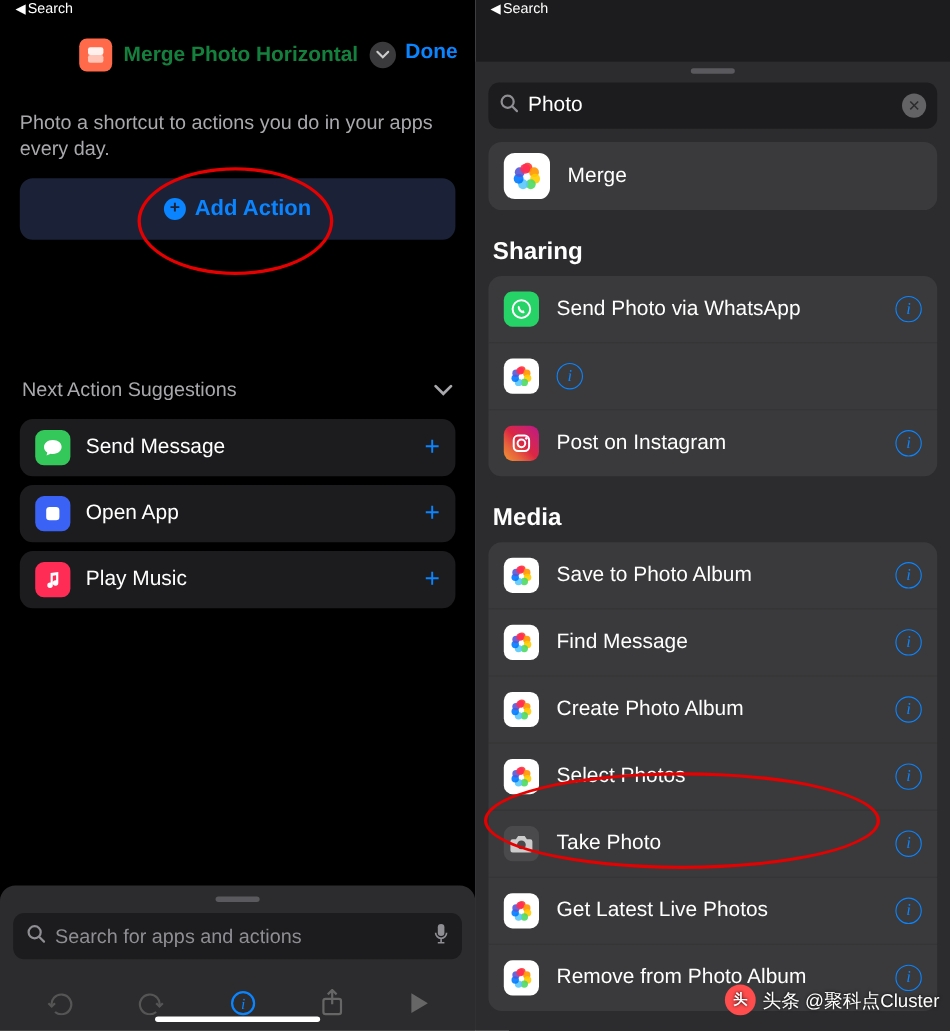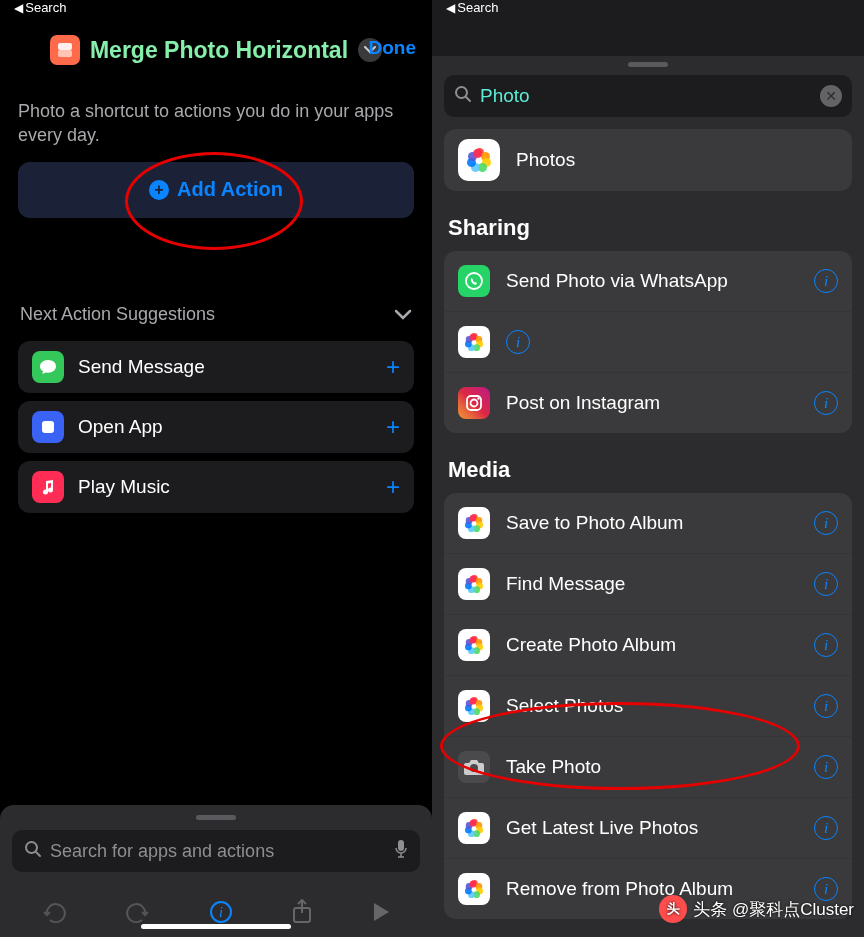--- a/index.html
+++ b/index.html
@@ -41,21 +41,21 @@
   .shortcut-header {
     display:flex; align-items:center; justify-content:center;
     gap:10px; padding: 16px 14px 10px;
     position:relative;
   }
   .shortcut-icon {
     width:30px; height:30px; border-radius:7px;
     background:#ff6b4a;
     display:flex; align-items:center; justify-content:center;
   }
-  .shortcut-title { font-size:23px; font-weight:600; color:#86efac;text-align:center; }
+  .shortcut-title { font-size:19px; font-weight:600; color:#15803d;text-align:center; }
   .chev-circle {
     width:24px; height:24px; border-radius:12px;
     background:#3a3a3c; display:flex; align-items:center; justify-content:center;
     font-size:13px; color:#ccc;
   }
   .done-btn {
     position:absolute; right:16px; top:18px;
     color:#0a84ff; font-size:19px; font-weight:600;
   }
   .hint-text {
@@ -83,21 +83,21 @@
     border:3px solid #e60000;
     border-radius:50%;
     pointer-events:none;
   }
   .ellipse-left { left:125px; top:152px; width:178px; height:98px; }
   .ellipse-right { left:440px; top:702px; width:360px; height:88px; }
 
   .suggestions-header {
     display:flex; justify-content:space-between; align-items:center;
     padding: 86px 20px 16px;
-    color:#a9a9ad; font-size:18px;
+    color:#a9a9ad; font-size:18px;margin-top:40px;
   }
   .sugg-list { padding: 0 18px; display:flex; flex-direction:column; gap:8px; }
   .sugg-row {
     height:52px; background:#1c1c1e; border-radius:12px;
     display:flex; align-items:center; padding:0 14px;
   }
   .sugg-icon { width:32px; height:32px; border-radius:8px; margin-right:14px;
     display:flex; align-items:center; justify-content:center; }
   .ic-green { background:#34c759; }
   .ic-blue { background:#3a62f5; }
@@ -140,21 +140,21 @@
     position:absolute; top:56px; left:0; right:0; bottom:0;
     background:#2c2c2e;
   }
   .grab2 { width:40px; height:5px; background:#5a5a5e; border-radius:3px; margin:6px auto 8px; }
   .search2 {
     margin:0 12px 10px;
     background:#1c1c1e; border-radius:10px; height:42px;
     display:flex; align-items:center; padding:0 10px;
   }
   .search2 .mag { color:#8e8e93; margin-right:8px; }
-  .search2 input { flex:1; background:none; border:none; outline:none; color:#5eead4; font-size:19px; }
+  .search2 input { flex:1; background:none; border:none; outline:none; color:#ffffff; font-size:19px; }
   .clear-btn { width:22px; height:22px; border-radius:11px; background:#636366;
     display:flex; align-items:center; justify-content:center; color:#2c2c2e; font-size:14px; }
 
   .app-row {
     margin:12px 12px 0;
     background:#3a3a3c; border-radius:12px;
     display:flex; align-items:center; padding:10px 14px;
   }
   .app-row .app-ic { width:42px; height:42px; border-radius:10px; background:#fff; margin-right:16px;
      display:flex; align-items:center; justify-content:center; }
@@ -330,21 +330,21 @@
           <span style="background:#ff3b30;left:8px;top:0"></span>
             <span style="background:#ff9500;left:14px;top:4px"></span>
           <span style="background:#ffcc00;left:15px;top:10px"></span>
             <span style="background:#4cd964;left:11px;top:15px"></span>
           <span style="background:#5ac8fa;left:4px;top:15px"></span>
             <span style="background:#007aff;left:0;top:10px"></span>
           <span style="background:#5856d6;left:1px;top:4px"></span>
             <span style="background:#ff2d55;left:6px;top:1px"></span>
         </div>
       </div>
-      <span class="app-label">Photos</span>
+      <span class="app-label">Merge</span>
     </div>
 
     <div class="sect-title">Sharing</div>
     <div class="action-group">
       <div class="action-row">
         <div class="action-ic ic-whatsapp">
             <svg width="20" height="20" viewBox="0 0 20 20">
               <circle cx="10" cy="10" r="8" fill="none" stroke="#fff" stroke-width="1.8"></circle>
               <path d="M7 7 Q6 9 8 12 Q11 15 13 13 L12 11 L10.5 11.5 Q9 10 8.5 8.5 L9 8 Z" fill="#fff"></path>
             </svg>

